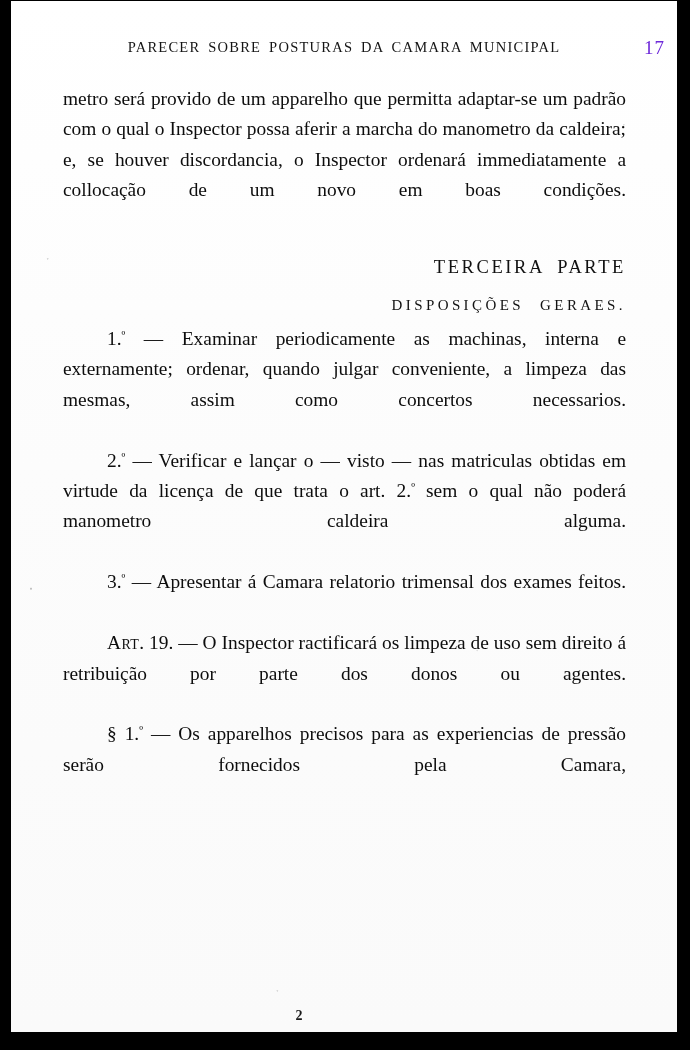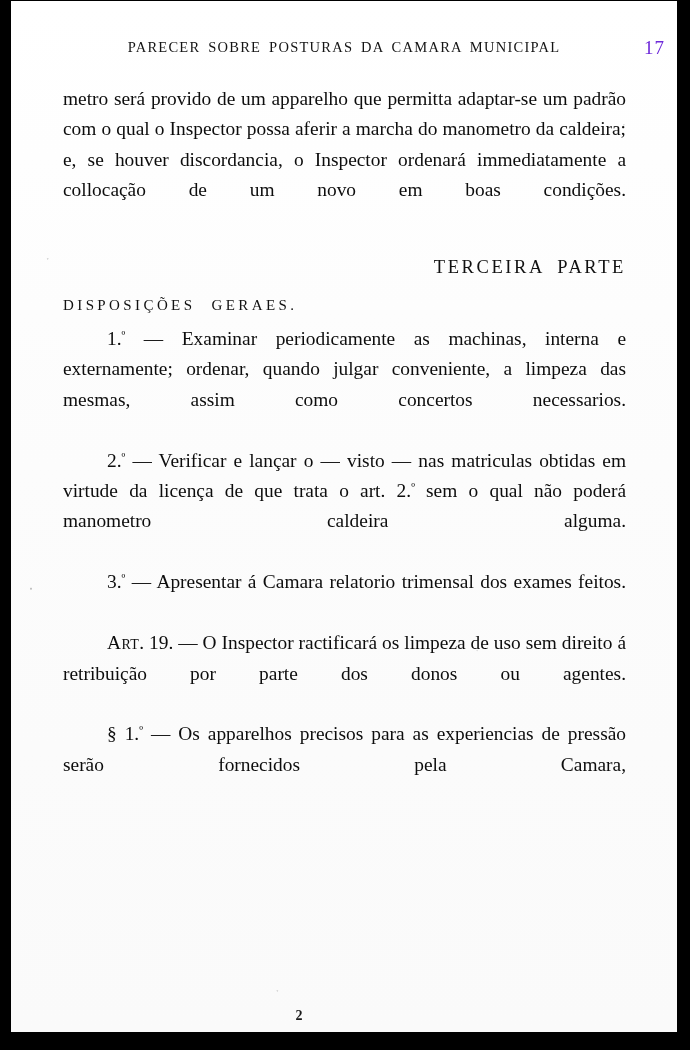--- a/index.html
+++ b/index.html
@@ -124,21 +124,21 @@
     text-align: right;
     font-size: 18.5px;
     letter-spacing: 2.6px;
     word-spacing: 6px;
     color: #111111;
     line-height: 30px;
   }
 
   .head-sub {
     margin: 10px 0 6px 0;
-    text-align: left;
+    text-align: right;
     font-size: 15px;
     letter-spacing: 3.4px;
     word-spacing: 9px;
     color: #111111;
     line-height: 26px;
   }
 
   
   .sc {
     font-variant: small-caps;

